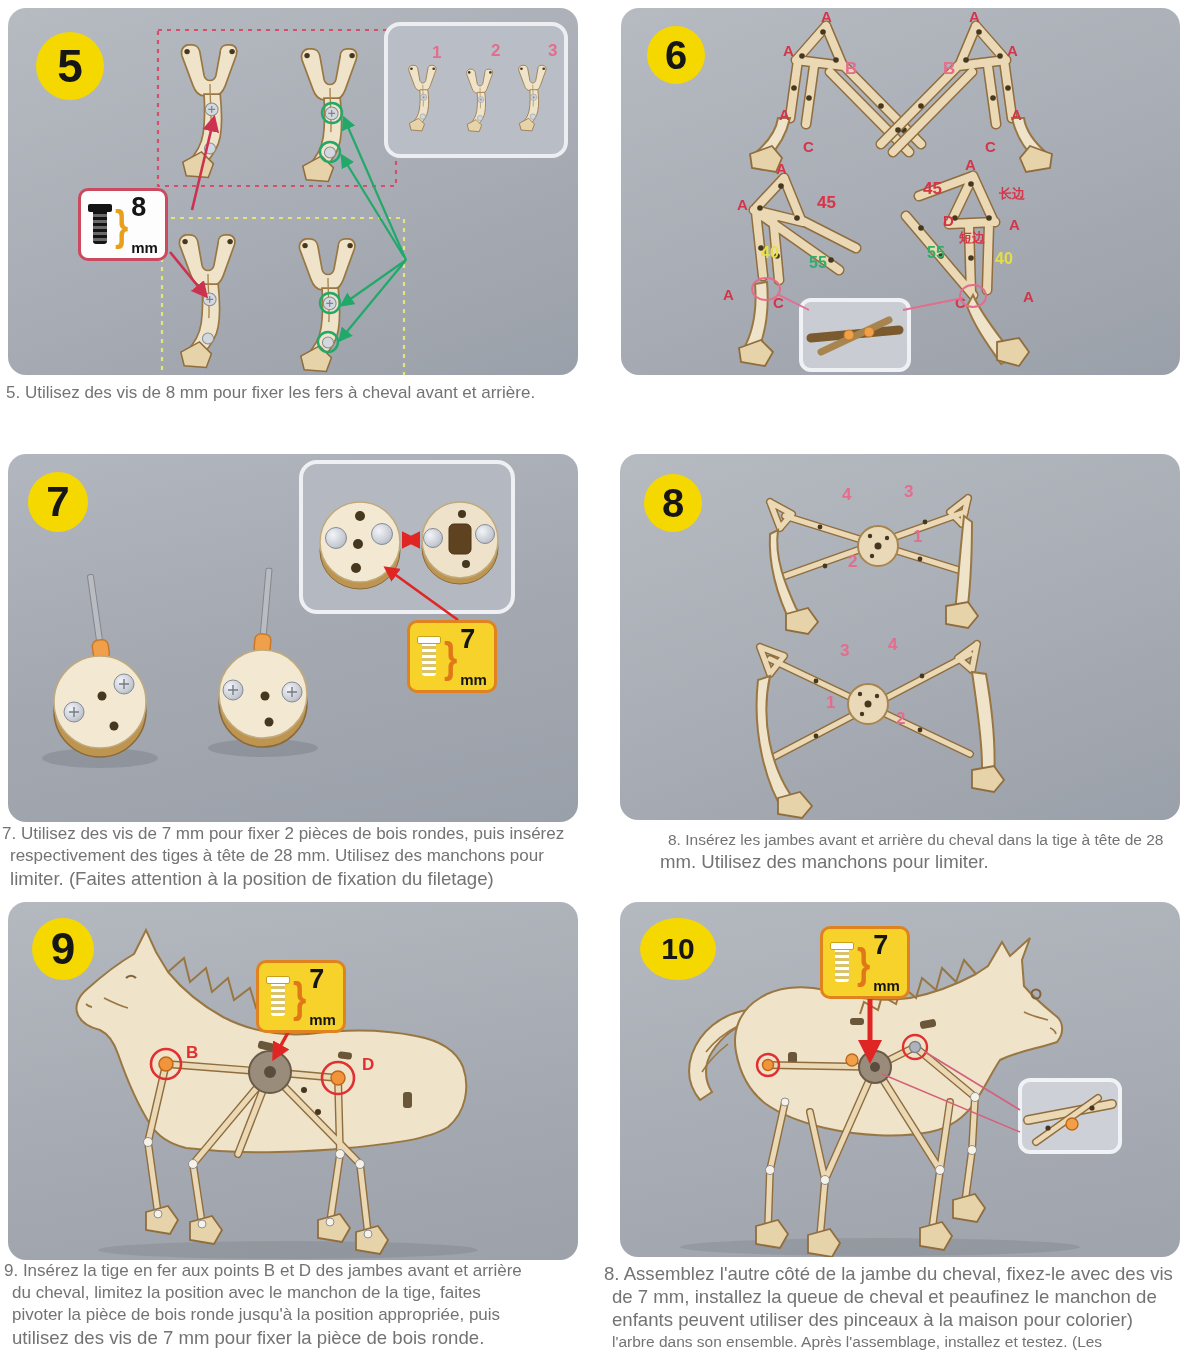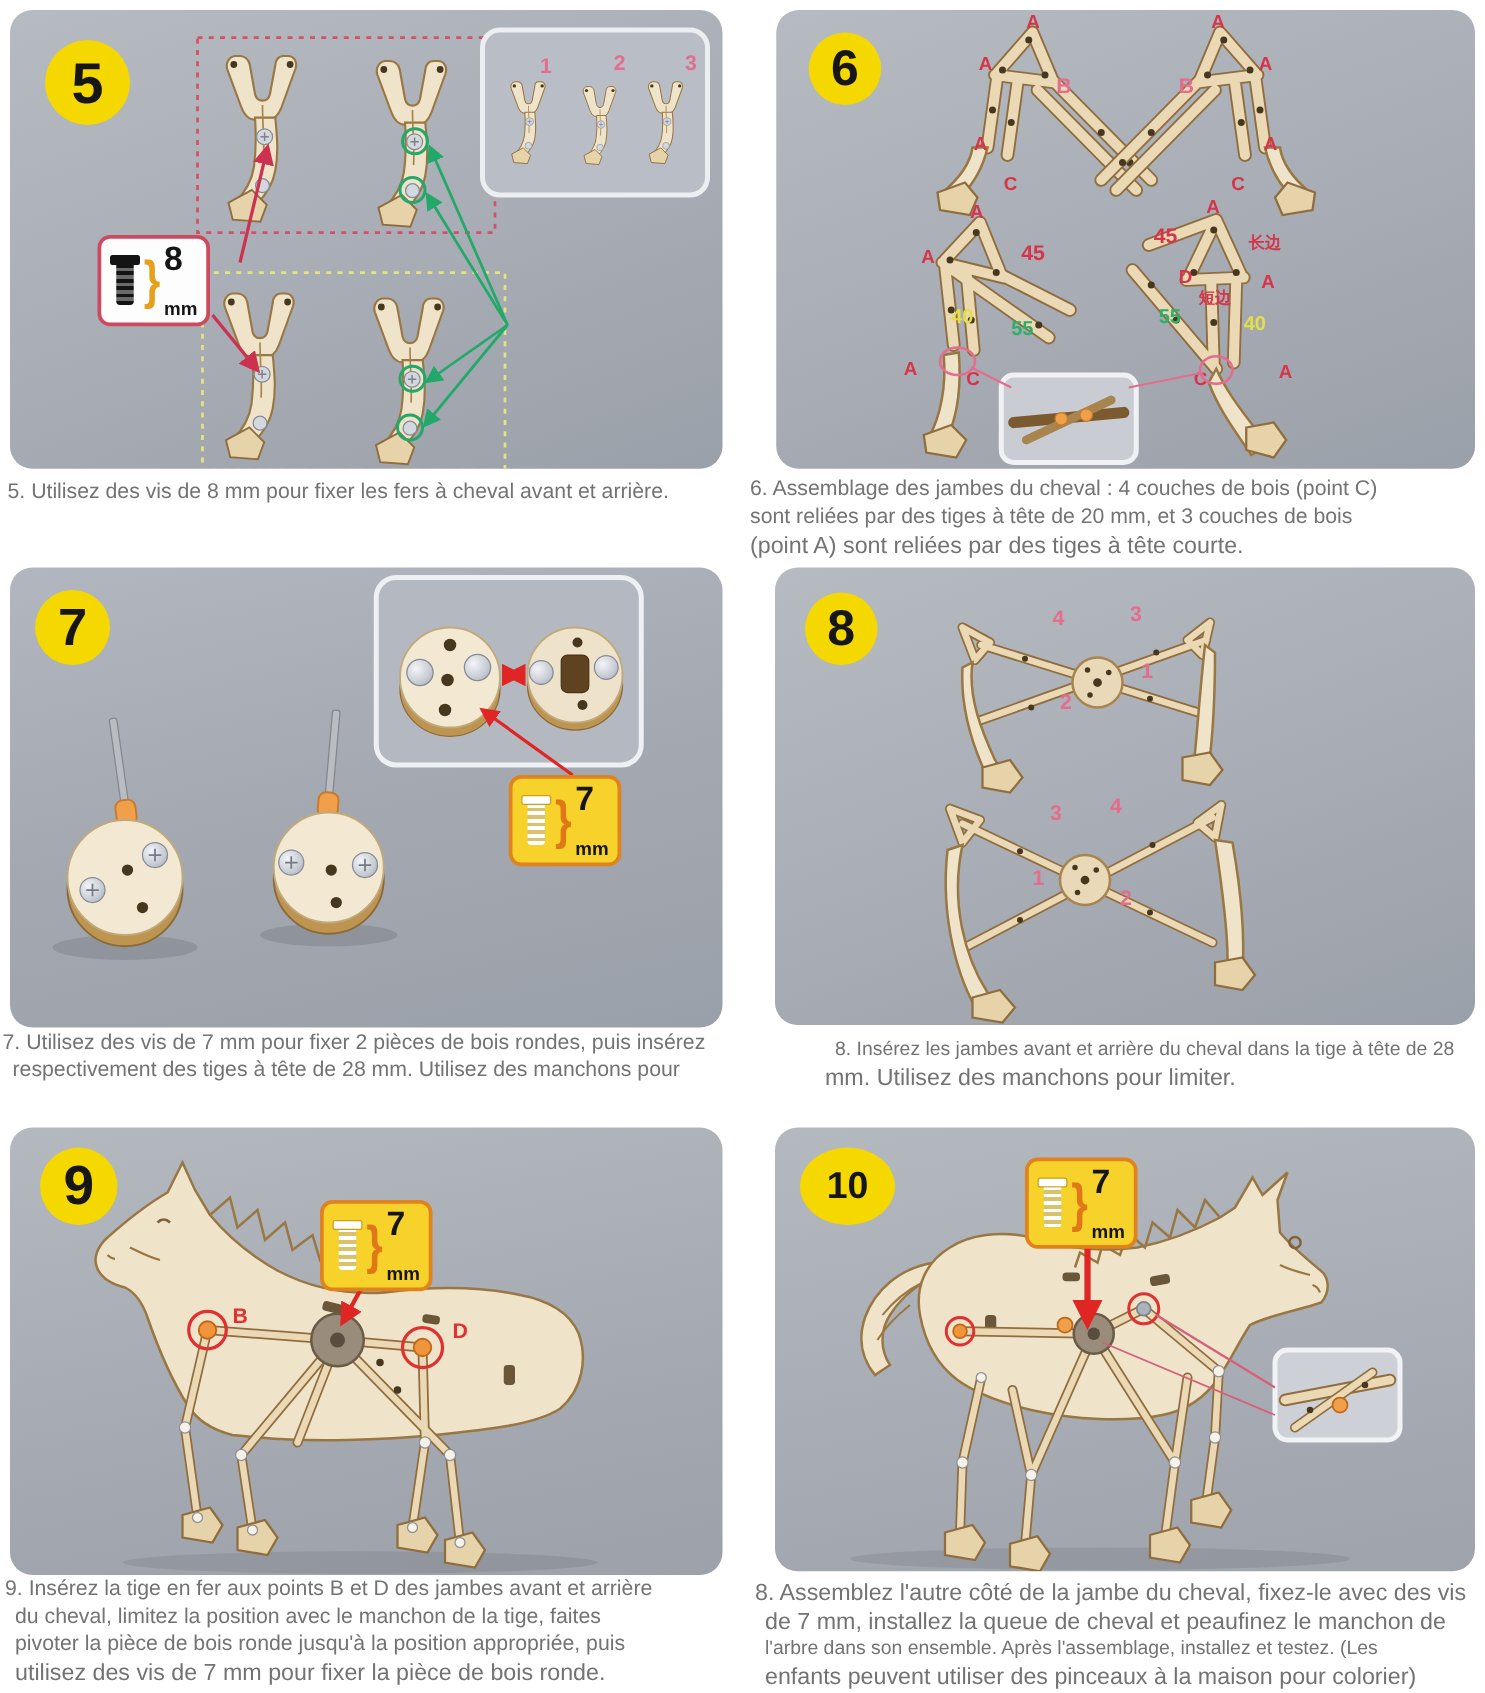--- a/index.html
+++ b/index.html
@@ -533,43 +533,39 @@
           <span class="v">7</span>
           <span class="u">mm</span>
         </span>
     </div>
   </div>
 
   <div class="caption" style="left:6px;top:382px;width:580px;">
     <div class="cl sz-md">5. Utilisez des vis de 8 mm pour fixer les fers à cheval avant et arrière.</div>
   </div>
 
-  <div class="caption" style="left:600px;top:380px;width:588px;">
-    <div class="cl sz-md">6. Assemblage des jambes du cheval : 4 couches de bois (point C)</div>
-    <div class="cl sz-md">sont reliées par des tiges à tête de 20 mm, et 3 couches de bois</div>
-    <div class="cl sz-lg">(point A) sont reliées par des tiges à tête courte.</div>
-  </div>
 
   <div class="caption" style="left:2px;top:823px;width:588px;">
     <div class="cl sz-md">7. Utilisez des vis de 7 mm pour fixer 2 pièces de bois rondes, puis insérez</div>
     <div class="cl sz-md ind">respectivement des tiges à tête de 28 mm. Utilisez des manchons pour</div>
+    <div class="cl sz-lg ind">limiter. (Faites attention à la position de fixation du filetage)</div>
   </div>
 
   <div class="caption" style="left:660px;top:829px;width:560px;">
     <div class="cl sz-sm ind">8. Insérez les jambes avant et arrière du cheval dans la tige à tête de 28</div>
     <div class="cl sz-lg">mm. Utilisez des manchons pour limiter.</div>
   </div>
 
   <div class="caption" style="left:4px;top:1260px;width:585px;">
     <div class="cl sz-md">9. Insérez la tige en fer aux points B et D des jambes avant et arrière</div>
     <div class="cl sz-md ind">du cheval, limitez la position avec le manchon de la tige, faites</div>
     <div class="cl sz-md ind">pivoter la pièce de bois ronde jusqu'à la position appropriée, puis</div>
     <div class="cl sz-lg ind">utilisez des vis de 7 mm pour fixer la pièce de bois ronde.</div>
   </div>
 
   <div class="caption" style="left:604px;top:1262px;width:584px;">
     <div class="cl sz-lg">8. Assemblez l'autre côté de la jambe du cheval, fixez-le avec des vis</div>
     <div class="cl sz-lg ind">de 7 mm, installez la queue de cheval et peaufinez le manchon de</div>
+    <div class="cl sz-lg ind">enfants peuvent utiliser des pinceaux à la maison pour colorier)</div>
     <div class="cl sz-sm ind">l'arbre dans son ensemble. Après l'assemblage, installez et testez. (Les</div>
-    <div class="cl sz-lg ind">enfants peuvent utiliser des pinceaux à la maison pour colorier)</div>
   </div>
 
 </div>
 
 </body></html>

